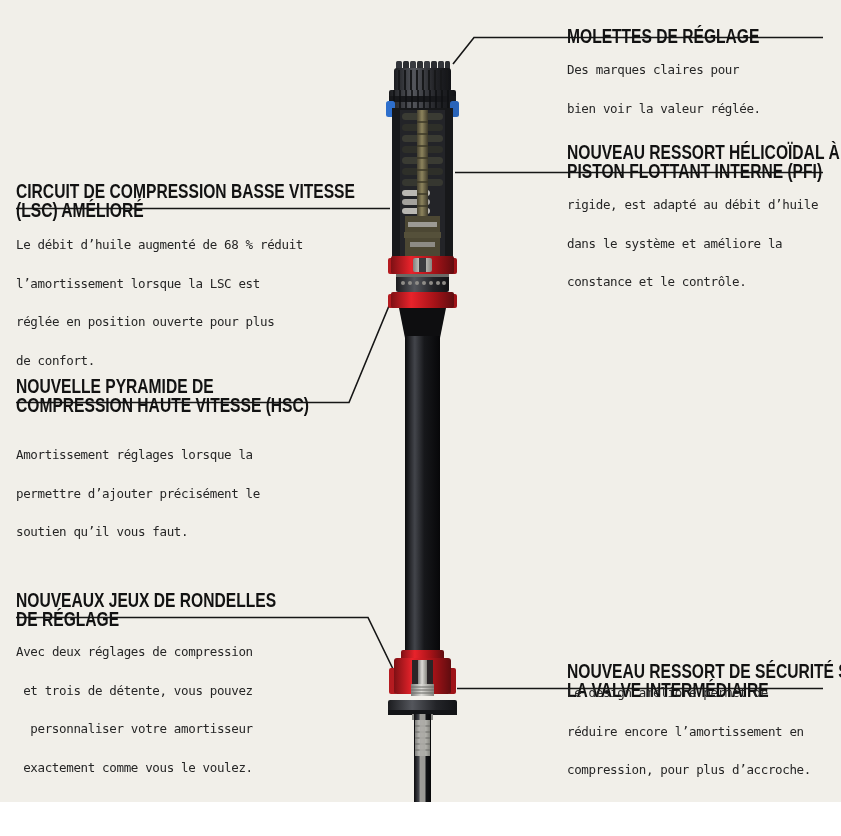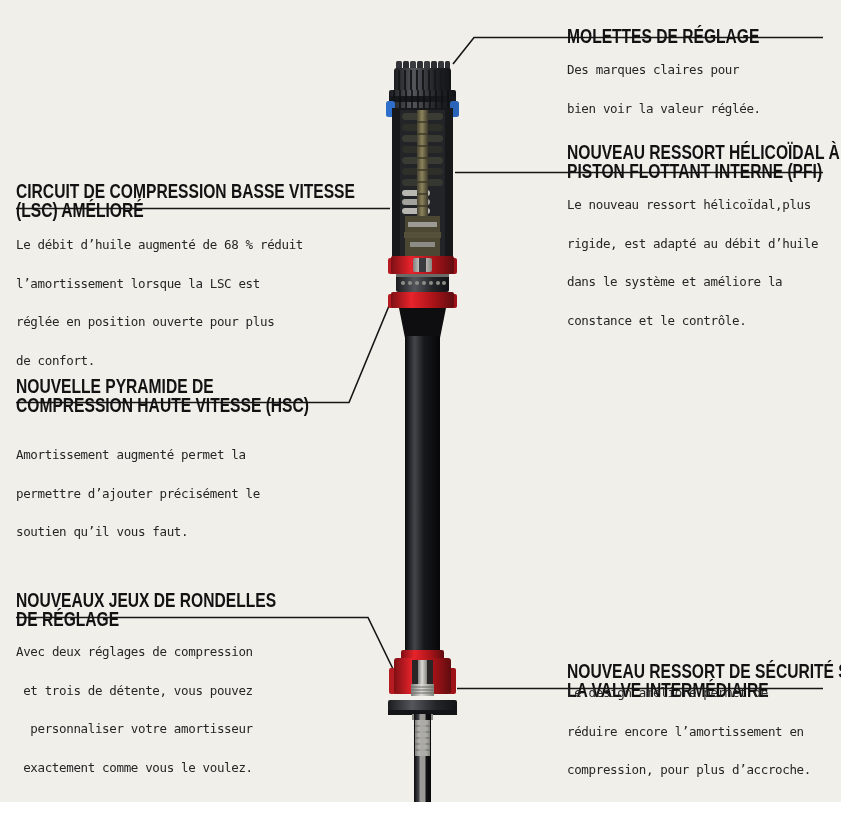--- a/index.html
+++ b/index.html
@@ -179,21 +179,20 @@
   <div class="callout-desc" style="left:567px;top:41px;">
     <span class="dl">Des marques claires pour</span>
     <span class="dl">bien voir la valeur réglée.</span>
   </div>
 
   <h2 class="callout-title" style="left:567px;top:126px;">
     <span class="tl">NOUVEAU RESSORT HÉLICOÏDAL À</span>
     <span class="tl">PISTON FLOTTANT INTERNE (PFI)</span>
   </h2>
   <div class="callout-desc" style="left:567px;top:176px;">
-    <span class="dl">Le nouveau ressort hélicoïdal,plus</span>
     <span class="dl">rigide, est adapté au débit d’huile</span>
     <span class="dl">dans le système et améliore la</span>
     <span class="dl">constance et le contrôle.</span>
   </div>
 
   <h2 class="callout-title" style="left:16px;top:165px;">
     <span class="tl">CIRCUIT DE COMPRESSION BASSE VITESSE</span>
     <span class="tl">(LSC) AMÉLIORÉ</span>
   </h2>
   <div class="callout-desc" style="left:16px;top:216px;">
@@ -201,21 +200,21 @@
     <span class="dl">l’amortissement lorsque la LSC est</span>
     <span class="dl">réglée en position ouverte pour plus</span>
     <span class="dl">de confort.</span>
   </div>
 
   <h2 class="callout-title" style="left:16px;top:360px;">
     <span class="tl">NOUVELLE PYRAMIDE DE</span>
     <span class="tl">COMPRESSION HAUTE VITESSE (HSC)</span>
   </h2>
   <div class="callout-desc" style="left:16px;top:426px;">
-    <span class="dl">Amortissement augmenté permet la</span>
+    <span class="dl">Amortissement réglages lorsque la</span>
     <span class="dl">permettre d’ajouter précisément le</span>
     <span class="dl">soutien qu’il vous faut.</span>
   </div>
 
   <h2 class="callout-title" style="left:16px;top:574px;">
     <span class="tl">NOUVEAUX JEUX DE RONDELLES</span>
     <span class="tl">DE RÉGLAGE</span>
   </h2>
   <div class="callout-desc" style="left:16px;top:623px;text-align:right;">
     <span class="dl">Avec deux réglages de compression</span>

